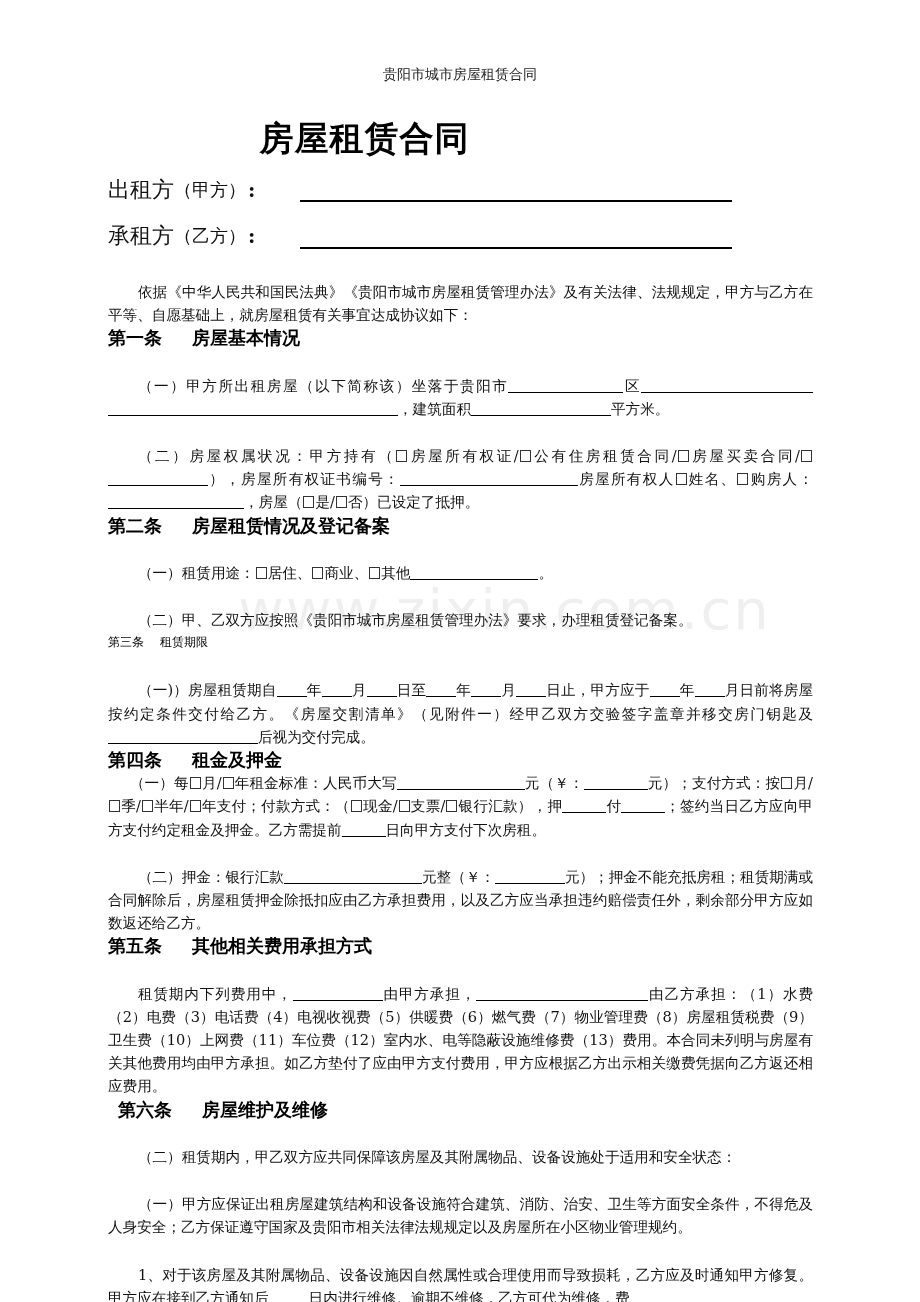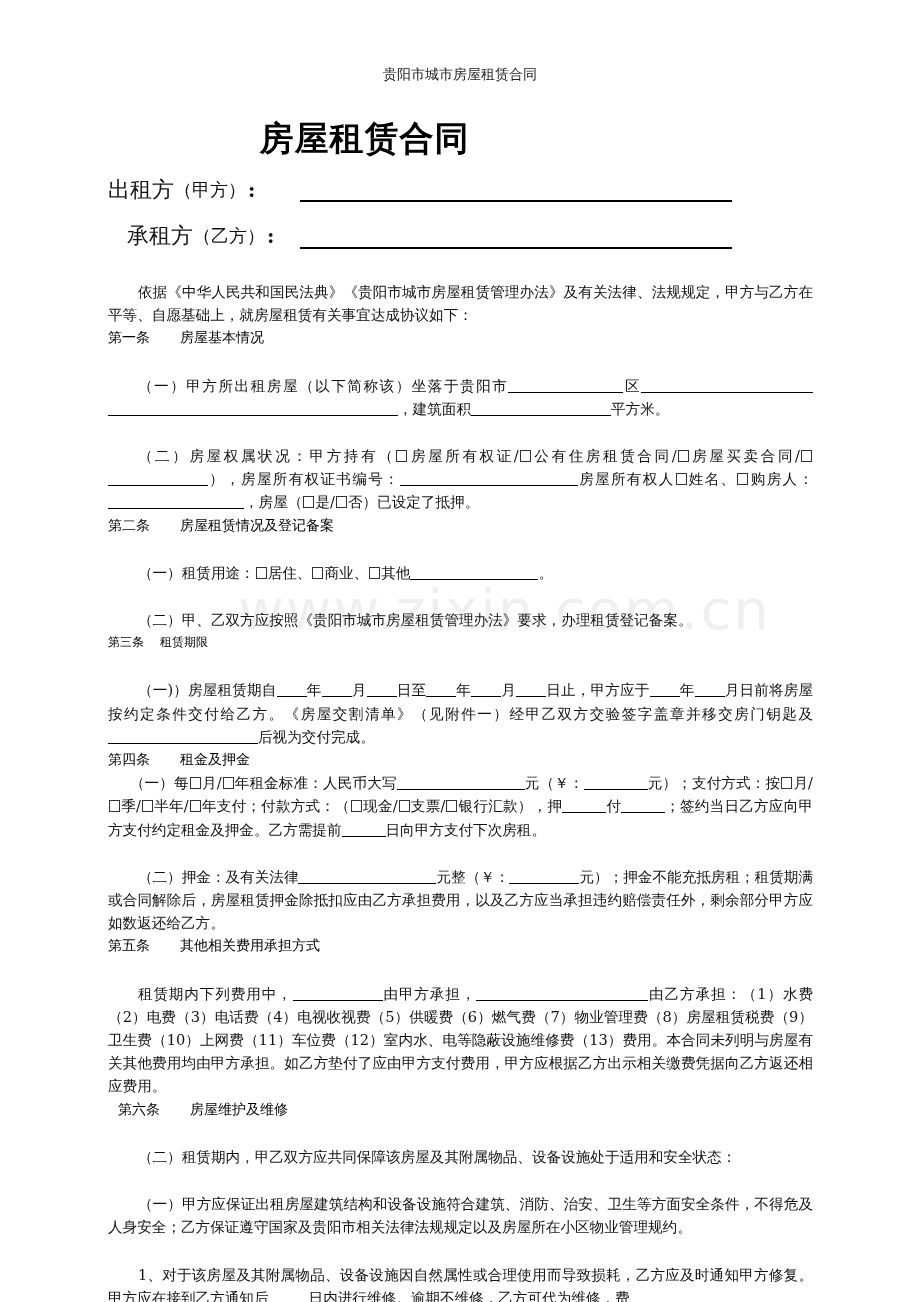--- a/index.html
+++ b/index.html
@@ -27,22 +27,22 @@
   .party-line {
     position: absolute; left: 300px; width: 432px; height: 0; border-bottom: 2px solid #000;
   }
   .body-text {
     position: absolute; left: 108px; top: 256px; width: 705px;
     font-size: 14.6px; line-height: 23.2px; text-align: justify;
   }
   .p { margin: 0; }
   .indent { text-indent: 2.05em; margin-top: 24px; }
   .art {
-    font-family: "DejaVu Sans", "Liberation Sans", sans-serif; font-weight: normal;
-    font-size: 14px; margin: 0; color: #000;
+    font-family: "DejaVu Sans", "Liberation Sans", sans-serif; font-weight: bold;
+    font-size: 18px; margin: 0; color: #000;
   }
   .art.plain { font-family: "DejaVu Serif", "Liberation Serif", serif; font-weight: normal; font-size: 12px; }
   .art.shift { padding-left: 10px; }
   .art .gap { display: inline-block; width: 30px; }
   .art.plain .gap { width: 16px; }
   .blank { display: inline-block; border-bottom: 1px solid #000; height: 14px; vertical-align: -2px; }
   .cb { display: inline-block; width: 9px; height: 10px; border: 1px solid #333; margin: 0 1px; vertical-align: -1px; }
   .watermark {
     position: absolute; left: 238px; top: 577px; width: 460px;
     font-family: "DejaVu Sans", "Liberation Sans", sans-serif;
@@ -60,21 +60,21 @@
   <div class="running-header">贵阳市城市房屋租赁合同</div>
   <div class="doc-title">房屋租赁合同</div>
 
   <div class="party-row" style="top:172px;">
     <span>出租方</span>
       <span class="paren">（甲方）</span>
       <span class="colon">:</span>
   </div>
   <div class="party-line" style="top:200px;"></div>
 
-  <div class="party-row" style="top:218px;margin-left:19px;">
+  <div class="party-row" style="top:218px;">
     <span>承租方</span>
       <span class="paren">（乙方）</span>
       <span class="colon">:</span>
   </div>
   <div class="party-line" style="top:247px;"></div>
 
   <div class="body-text">
 
     <p class="p indent">依据《中华人民共和国民法典》《贵阳市城市房屋租赁管理办法》及有关法律、法规规定，甲方与乙方在平等、自愿基础上，就房屋租赁有关事宜达成协议如下：</p>
 
@@ -95,21 +95,21 @@
     <p class="art plain"><span>第三条</span><span class="gap"></span><span>租赁期限</span></p>
     <p class="p indent">
       <span>（一)）房屋租赁期自</span><span class="blank" style="width:30px"></span><span>年</span><span class="blank" style="width:30px"></span><span>月</span><span class="blank" style="width:30px"></span><span>日至</span><span class="blank" style="width:30px"></span><span>年</span><span class="blank" style="width:30px"></span><span>月</span><span class="blank" style="width:30px"></span><span>日止，甲方应于</span><span class="blank" style="width:30px"></span><span>年</span><span class="blank" style="width:30px"></span><span>月</span><span>日前将房屋按约定条件交付给乙方。《房屋交割清单》（见附件一）经甲乙双方交验签字盖章并移交房门钥匙及</span><span class="blank" style="width:150px"></span><span>后视为交付完成。</span>
     </p>
 
     <p class="art"><span>第四条</span><span class="gap"></span><span>租金及押金</span></p>
     <p class="p" style="text-indent:1.5em">
       <span>（一）每</span><span class="cb"></span><span>月/</span><span class="cb"></span><span>年租金标准：人民币大写</span><span class="blank" style="width:128px"></span><span>元（￥：</span><span class="blank" style="width:64px"></span><span>元）；支付方式：按</span><span class="cb"></span><span>月/</span><span class="cb"></span><span>季/</span><span class="cb"></span><span>半年/</span><span class="cb"></span><span>年支付；付款方式：（</span><span class="cb"></span><span>现金/</span><span class="cb"></span><span>支票/</span><span class="cb"></span><span>银行汇款），押</span><span class="blank" style="width:44px"></span><span>付</span><span class="blank" style="width:44px"></span><span>；签约当日乙方应向甲方支付约定租金及押金。乙方需提前</span><span class="blank" style="width:44px"></span><span>日向甲方支付下次房租。</span>
     </p>
     <p class="p indent">
-      <span>（二）押金：及有关法律</span><span class="blank" style="width:138px"></span><span>元整（￥：</span><span class="blank" style="width:70px"></span><span>元）；押金不能充抵房租；租赁期满或合同解除后，房屋租赁押金除抵扣应由乙方承担费用，以及乙方应当承担违约赔偿责任外，剩余部分甲方应如数返还给乙方。</span>
+      <span>（二）押金：银行汇款</span><span class="blank" style="width:138px"></span><span>元整（￥：</span><span class="blank" style="width:70px"></span><span>元）；押金不能充抵房租；租赁期满或合同解除后，房屋租赁押金除抵扣应由乙方承担费用，以及乙方应当承担违约赔偿责任外，剩余部分甲方应如数返还给乙方。</span>
     </p>
 
     <p class="art"><span>第五条</span><span class="gap"></span><span>其他相关费用承担方式</span></p>
     <p class="p indent">
       <span>租赁期内下列费用中，</span><span class="blank" style="width:90px"></span><span>由甲方承担，</span><span class="blank" style="width:172px"></span><span>由乙方承担：（1）水费（2）电费（3）电话费（4）电视收视费（5）供暖费（6）燃气费（7）物业管理费（8）房屋租赁税费（9）卫生费（10）上网费（11）车位费（12）室内水、电等隐蔽设施维修费（13）费用。本合同未列明与房屋有关其他费用均由甲方承担。如乙方垫付了应由甲方支付费用，甲方应根据乙方出示相关缴费凭据向乙方返还相应费用。</span>
     </p>
 
     <p class="art shift"><span>第六条</span><span class="gap"></span><span>房屋维护及维修</span></p>
     <p class="p indent">（二）租赁期内，甲乙双方应共同保障该房屋及其附属物品、设备设施处于适用和安全状态：</p>
     <p class="p indent">（一）甲方应保证出租房屋建筑结构和设备设施符合建筑、消防、治安、卫生等方面安全条件，不得危及人身安全；乙方保证遵守国家及贵阳市相关法律法规规定以及房屋所在小区物业管理规约。</p>

